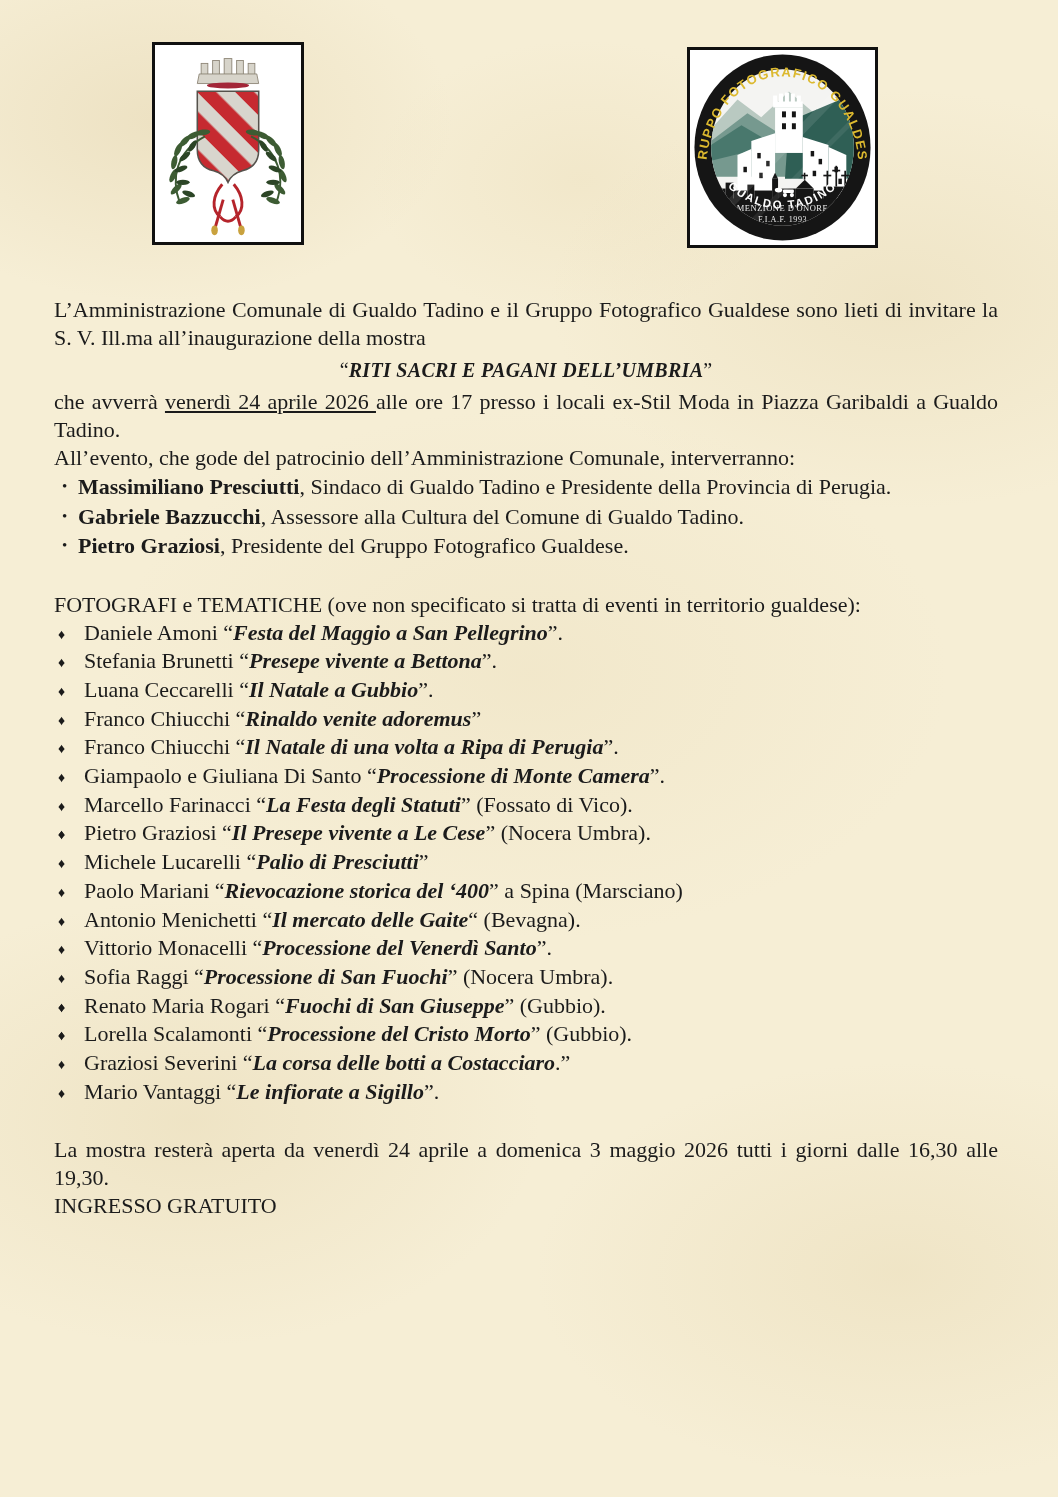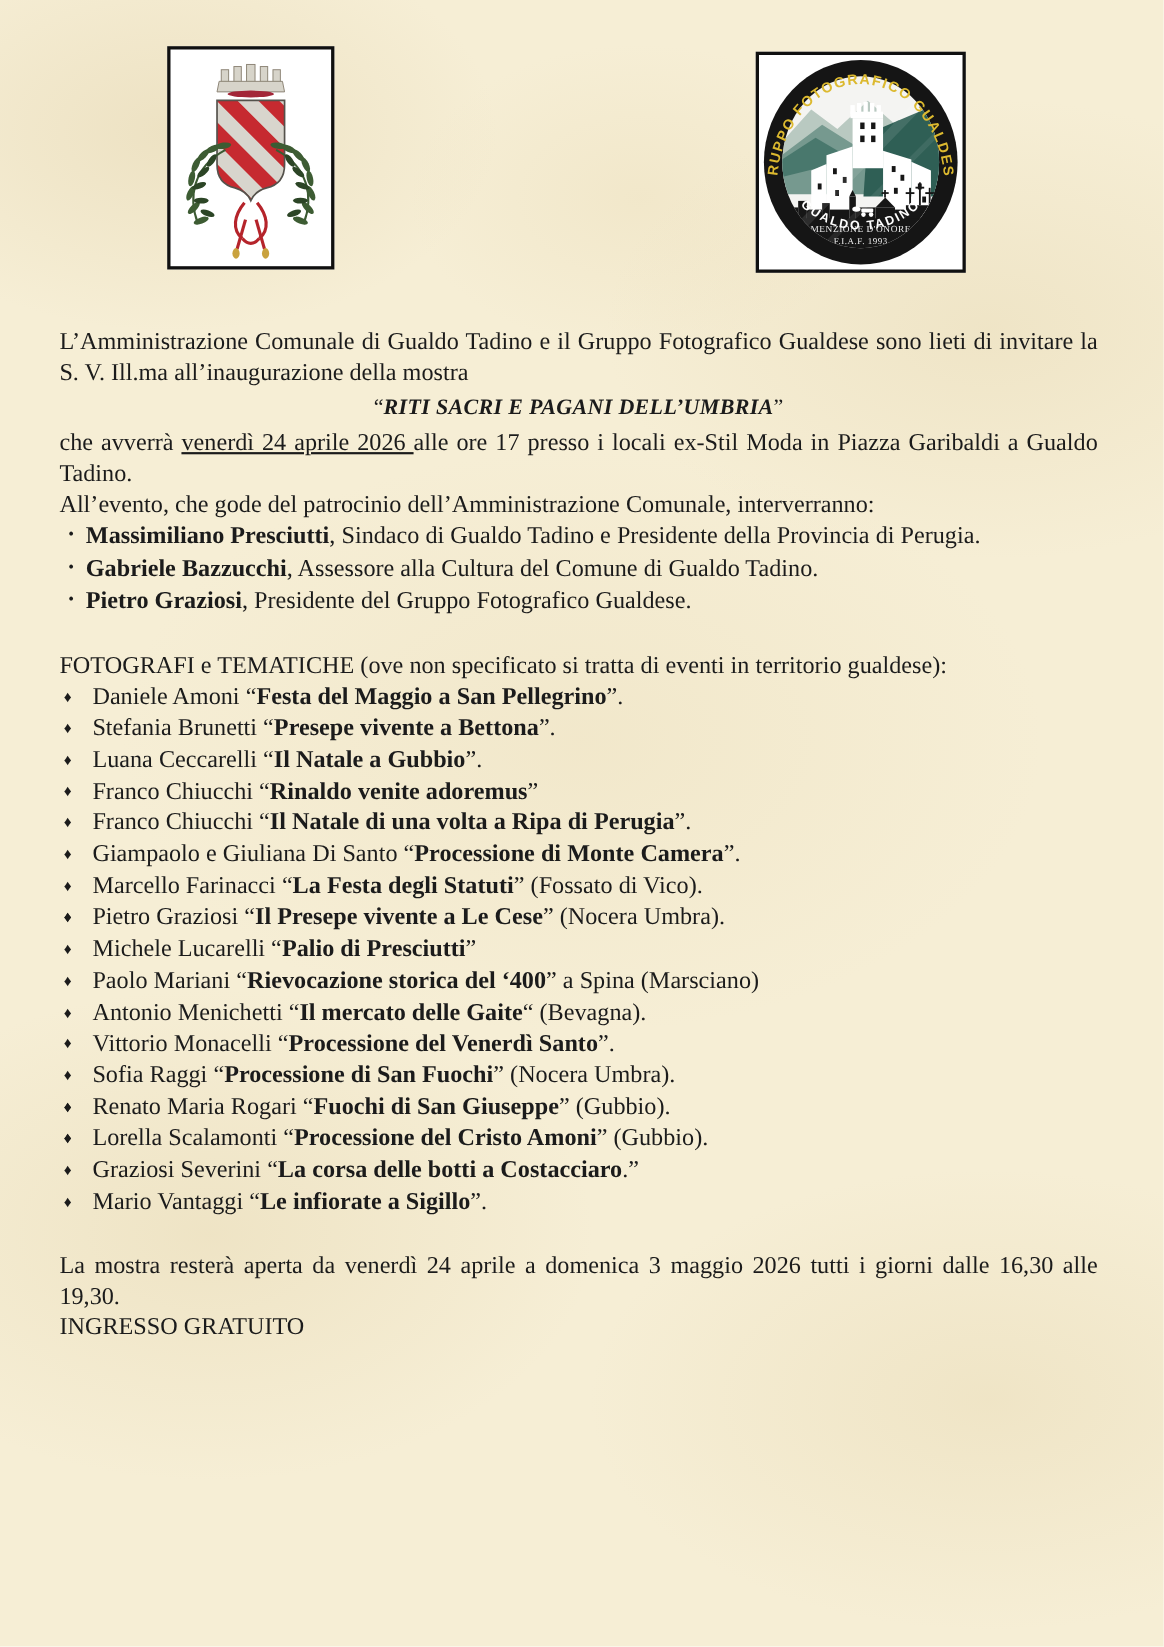--- a/index.html
+++ b/index.html
@@ -30,21 +30,21 @@
   .u{text-decoration:underline;}
   ul{list-style:none;margin:0;padding:0;}
   .speakers{line-height:29.5px;margin-bottom:30px;}
   .speaker{position:relative;padding-left:24px;}
   .b-round{position:absolute;left:8px;top:0;font-size:15px;}
   .sp-name{font-weight:bold;}
   .heading{margin-bottom:6px;}
   .photographers{line-height:28.7px;margin-bottom:30px;}
   .photo{position:relative;padding-left:30px;}
   .b-diamond{position:absolute;left:4px;top:2px;font-size:14px;}
-  .work{font-weight:bold;}
+  .work{font-weight:bold;font-style:italic;}
   .closing{margin-bottom:27px;}
 </style>
 </head>
 <body>
 
 <div class="page">
 
   <div class="logo-box logo-municipal">
     <svg viewBox="0 0 148 195" xmlns="http://www.w3.org/2000/svg">
       <defs>
@@ -252,21 +252,21 @@
         <li class="photo"><span class="b-diamond">♦</span><span class="ph-text"><span>Vittorio Monacelli “</span><span class="work">Processione del Venerdì Santo</span><span>”.</span></span></li>
 
         <li class="photo"><span class="b-diamond">♦</span><span class="ph-text"><span>Sofia Raggi “</span><span class="work">Processione di San Fuochi</span><span>” (Nocera Umbra).</span></span></li>
 
         <li class="photo"><span class="b-diamond">♦</span></li>
 
         <li class="photo"><span class="b-diamond">♦</span><span class="ph-text"><span>Renato Maria Rogari “</span><span class="work">Fuochi di San Giuseppe</span><span>” (Gubbio).</span></span></li>
 
         <li class="photo"><span class="b-diamond">♦</span></li>
 
-        <li class="photo"><span class="b-diamond">♦</span><span class="ph-text"><span>Lorella Scalamonti “</span><span class="work">Processione del Cristo Amoni</span><span>” (Gubbio).</span></span></li>
+        <li class="photo"><span class="b-diamond">♦</span><span class="ph-text"><span>Lorella Scalamonti “</span><span class="work">Processione del Cristo Morto</span><span>” (Gubbio).</span></span></li>
 
         <li class="photo"><span class="b-diamond">♦</span><span class="ph-text"><span>Graziosi Severini “</span><span class="work">La corsa delle botti a Costacciaro</span><span>.”</span></span></li>
 
         <li class="photo"><span class="b-diamond">♦</span><span class="ph-text"><span>Mario Vantaggi “</span><span class="work">Le infiorate a Sigillo</span><span>”.</span></span></li>
       </ul>
 
     <p class="just closing">La mostra resterà aperta da venerdì 24 aprile a domenica 3 maggio 2026 tutti i giorni dalle 16,30 alle 19,30.</p>
 
     <p class="ingresso">INGRESSO GRATUITO</p>
   </div>

